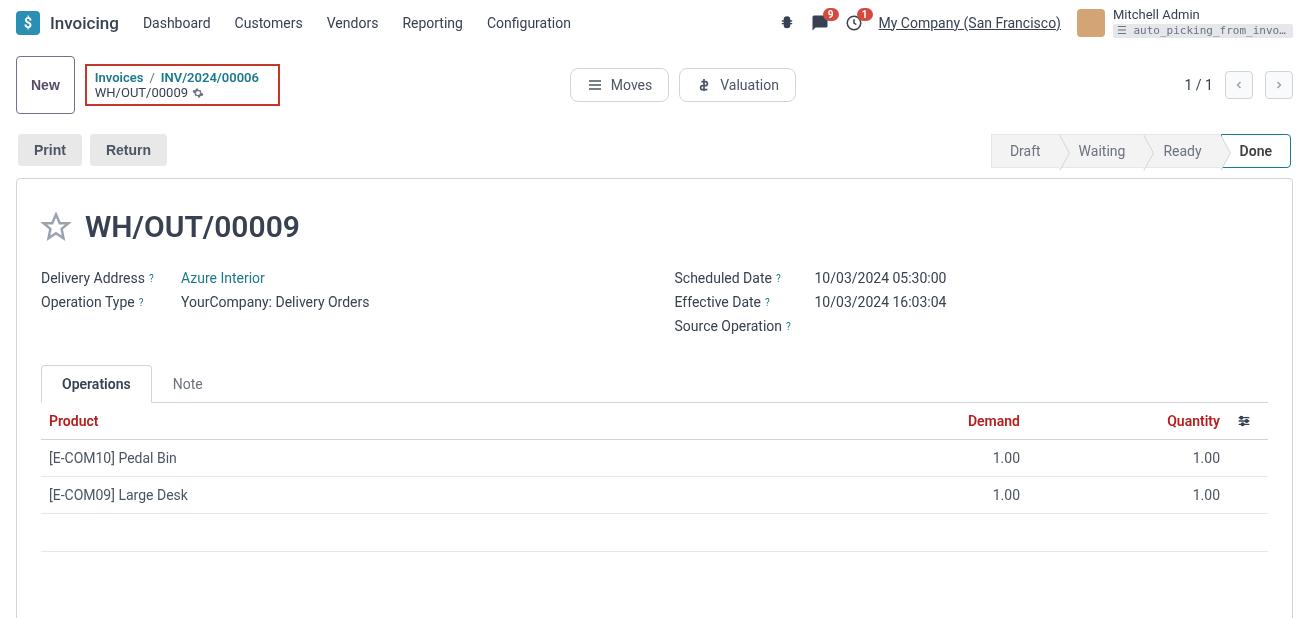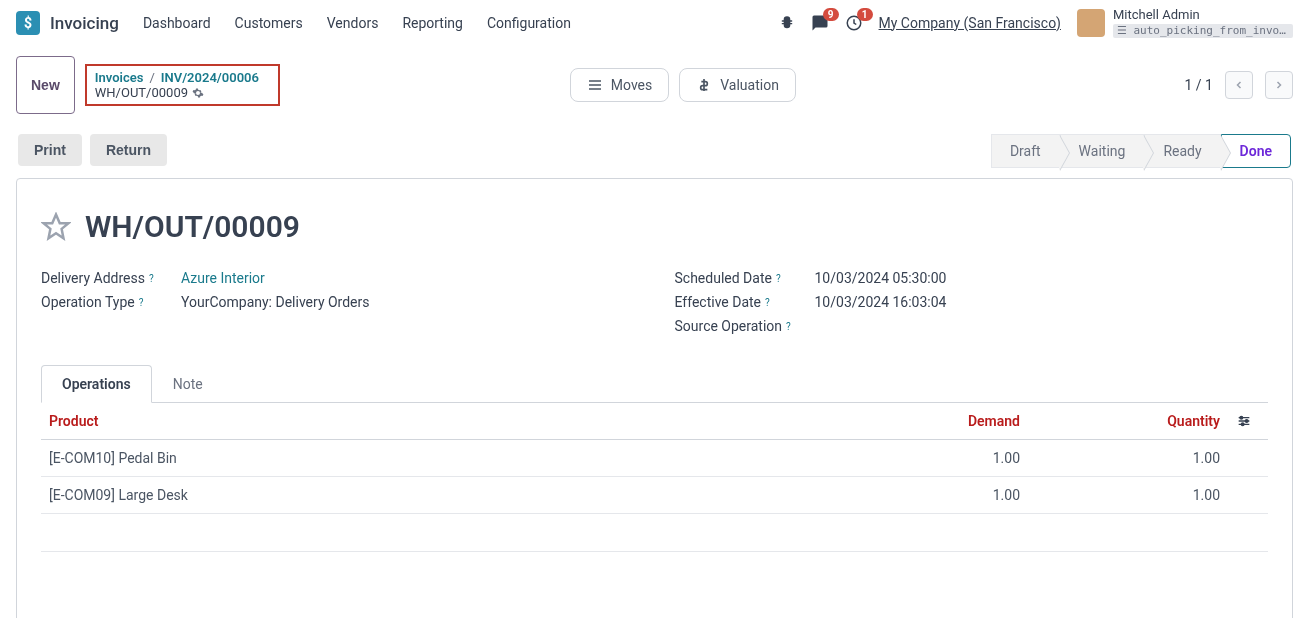--- a/index.html
+++ b/index.html
@@ -32,21 +32,21 @@
 .pager { margin-left: auto; display: flex; align-items: center; gap: 12px; }
 .pager-text { font-size: 14px; color: #374151; }
 .pager-btn { width: 28px; height: 28px; border: 1px solid #d1d5db; background: #f9fafb; border-radius: 4px; display: flex; align-items: center; justify-content: center; cursor: pointer; color: #9ca3af; }
 
 .toolbar { display: flex; align-items: flex-start; padding: 10px 18px; }
 .action-btn { background: #e8e8e8; border: none; padding: 8px 16px; border-radius: 4px; font-weight: 600; color: #4b5563; cursor: pointer; font-size: 14px; margin-right: 8px; }
 .status-bar { margin-left: auto; display: flex; }
 .status-step { padding: 8px 18px; background: #f3f3f3; color: #6b7280; position: relative; font-size: 14px; border: 1px solid #e5e7eb; cursor: default; }
 .status-step:not(:last-child)::after { content: ""; position: absolute; right: -10px; top: 0; width: 0; height: 0; border-top: 18px solid transparent; border-bottom: 18px solid transparent; border-left: 10px solid #f3f3f3; z-index: 2; }
 .status-step:not(:last-child)::before { content: ""; position: absolute; right: -11px; top: 0; width: 0; height: 0; border-top: 18px solid transparent; border-bottom: 18px solid transparent; border-left: 10px solid #d1d5db; z-index: 1; }
-.status-step.active { background: #fff; color: #6d28d9; font-weight: 600; border: 1px solid #1a7a8c; border-radius: 0 4px 4px 0; }
+.status-step.active { background: #fff; color: #404040; font-weight: 600; border: 1px solid #1a7a8c; border-radius: 0 4px 4px 0; }
 
 .form-sheet { margin: 0 16px 20px 16px; border: 1px solid #d1d5db; border-radius: 4px; padding: 30px 24px 20px 24px; }
 .title-row { display: flex; align-items: center; gap: 14px; margin-bottom: 26px; }
 .star-icon { color: #9ca3af; cursor: pointer; }
 .picking-title { font-size: 30px; font-weight: 600; color: #374151; }
 
 .fields-grid { display: grid; grid-template-columns: 1fr 1fr; gap: 8px 40px; margin-bottom: 30px; }
 .field-row { display: flex; align-items: center; }
 .field-label { width: 140px; color: #374151; font-size: 14px; display: flex; align-items: center; gap: 4px; }
 .help-q { color: #1a7a8c; font-size: 10px; vertical-align: super; }

